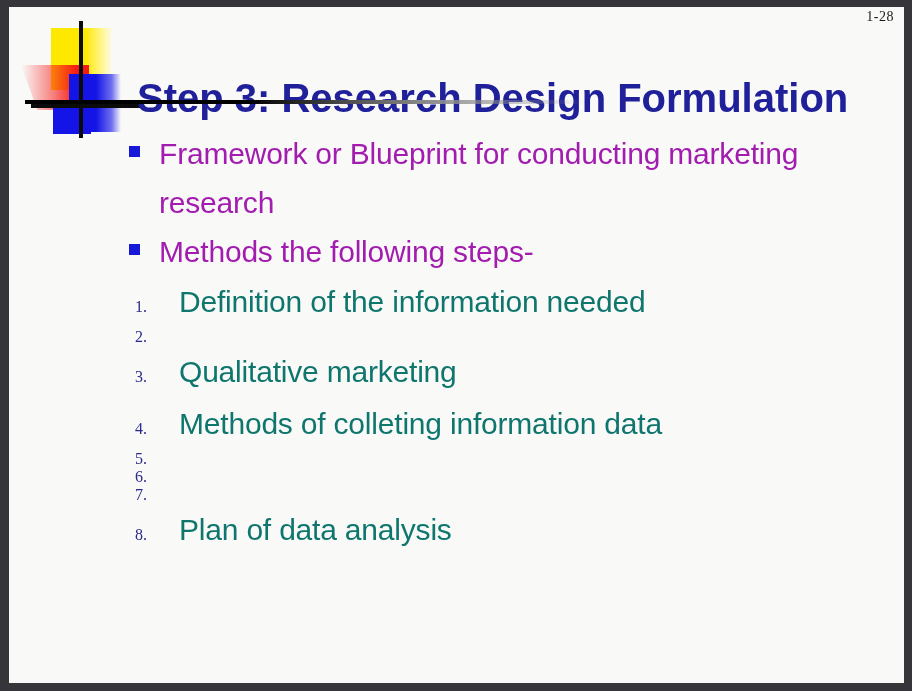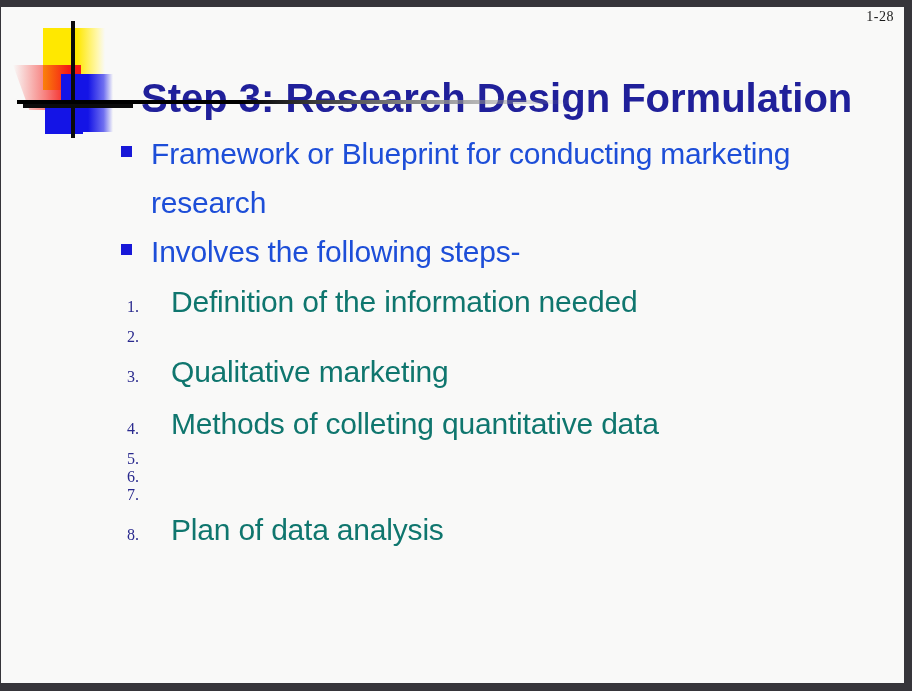--- a/index.html
+++ b/index.html
@@ -14,21 +14,21 @@
     font-family: "Liberation Sans", "DejaVu Sans", sans-serif;
   }
 
   
   #slide-frame {
     position: relative;
     width: 912px;
     height: 691px;
     box-sizing: border-box;
     background: #36353a;
-    padding: 7px 8px 8px 1px;
+    padding: 7px 8px 8px 9px;
   }
   #slide-canvas {
     position: relative;
     width: 100%;
     height: 100%;
     background: #f9f9f8;
     overflow: hidden;
   }
 
   
@@ -103,21 +103,20 @@
   
   #slide-title {
     position: absolute;
     left: 128px;
     top: 40px;
     font-size: 40px;
     line-height: 48px;
     color: #20209a;
     white-space: nowrap;
     font-family: "Liberation Sans", "DejaVu Sans", sans-serif;
-    margin-left: 12px;
   }
 
   
   #title-rule {
     position: absolute;
     left: 16px;
     top: 93px;
     width: 560px;
     height: 4px;
     background: linear-gradient(to right, #000000 0%, #000000 40%, #8d8d8d 72%, rgba(249,249,248,0) 100%);
@@ -143,21 +142,21 @@
   }
   .bullet-square {
     display: block;
     width: 11px;
     height: 11px;
     background: #1818d8;
   }
   .bullet-text {
     font-size: 30px;
     line-height: 49px;
-    color: #1d4ed8;
+    color: #a21caf;
     letter-spacing: -0.2px;
   }
 
   .numbered-row {
     display: flex;
     align-items: baseline;
     padding-left: 126px;
   }
   .number-marker {
     flex: 0 0 auto;
@@ -200,40 +199,40 @@
         <div class="bullet-marker">
           <span class="bullet-square"></span>
         </div>
         <div class="bullet-text">Framework or Blueprint for conducting marketing research</div>
       </div>
 
       <div class="bullet-row">
         <div class="bullet-marker">
           <span class="bullet-square"></span>
         </div>
-        <div class="bullet-text">Involves the following steps-</div>
+        <div class="bullet-text">Methods the following steps-</div>
       </div>
 
       <div class="numbered-row">
         <div class="number-marker">1.</div>
         <div class="numbered-text">Definition of the information needed</div>
       </div>
 
       <div class="numbered-row">
         <div class="number-marker">2.</div>
       </div>
 
       <div class="numbered-row">
         <div class="number-marker">3.</div>
         <div class="numbered-text">Qualitative marketing</div>
       </div>
 
       <div class="numbered-row">
         <div class="number-marker">4.</div>
-        <div class="numbered-text">Methods of colleting quantitative data</div>
+        <div class="numbered-text">Methods of colleting information data</div>
       </div>
 
       <div class="numbered-row">
         <div class="number-marker">5.</div>
       </div>
 
       <div class="numbered-row">
         <div class="number-marker">6.</div>
       </div>
 

